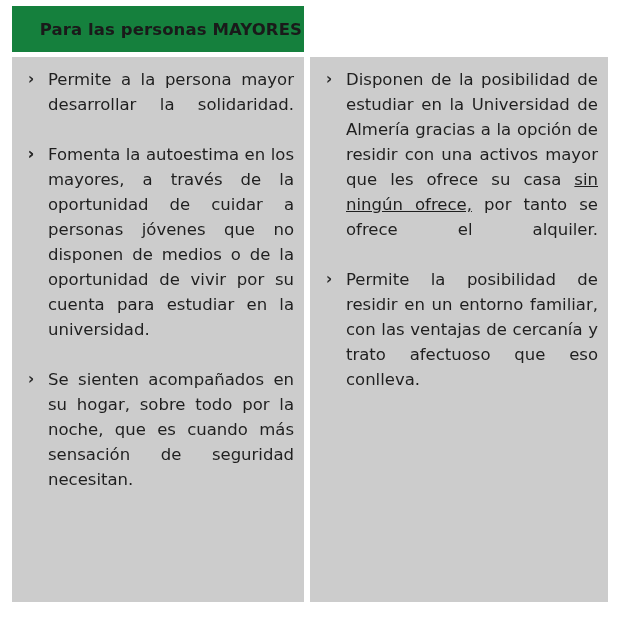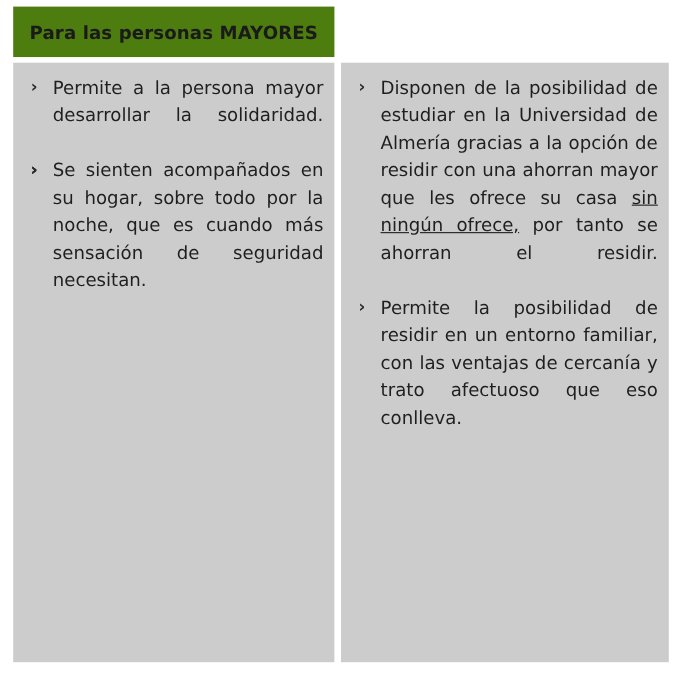--- a/index.html
+++ b/index.html
@@ -31,24 +31,24 @@
   }
 
   
   .header-row {
     display: flex;
     flex: 0 0 auto;
     height: 46px;
     column-gap: 6px;
   }
   .header-cell {
-    background: #4d7c0f;
+    background: #15803d;
     display: flex;
     align-items: center;
-    justify-content: center;
+    justify-content: flex-end;
     box-sizing: border-box;
     padding: 0 2px;
   }
   .header-cell.left  { flex: 0 0 292px; }
   .header-cell.right { flex: 1 1 auto; }
 
   .header-text {
     font-size: 16.5px;
     font-weight: bold;
     color: #1a1a1a;
@@ -138,33 +138,34 @@
         <ul class="bullet-list">
           <li class="bullet-item">
             <span class="bullet-marker">›</span>
             <span class="bullet-text">Permite a la persona mayor desarrollar la solidaridad.</span>
           </li>
           <li class="bullet-item">
             <span class="bullet-marker">›</span>
           </li>
           <li class="bullet-item">
             <span class="bullet-marker">›</span>
+            <span class="bullet-text">Fomenta la autoestima en los mayores, a través de la oportunidad de cuidar a personas jóvenes que no disponen de medios o de la oportunidad de vivir por su cuenta para estudiar en la universidad.</span>
           </li>
           <li class="bullet-item">
             <span class="bullet-marker">›</span>
             <span class="bullet-text">Se sienten acompañados en su hogar, sobre todo por la noche, que es cuando más sensación de seguridad necesitan.</span>
           </li>
         </ul>
       </div>
 
       <div class="body-cell right">
         <ul class="bullet-list">
           <li class="bullet-item">
             <span class="bullet-marker">›</span>
-            <span class="bullet-text"><span>Disponen de la posibilidad de estudiar en la Universidad de Almería gracias a la opción de residir con una ahorran mayor que les ofrece su casa </span><span class="u">sin ningún ofrece,</span><span> por tanto se ahorran el residir.</span></span>
+            <span class="bullet-text"><span>Disponen de la posibilidad de estudiar en la Universidad de Almería gracias a la opción de residir con una activos mayor que les ofrece su casa </span><span class="u">sin ningún ofrece,</span><span> por tanto se ofrece el alquiler.</span></span>
           </li>
           <li class="bullet-item">
             <span class="bullet-marker">›</span>
             <span class="bullet-text">Permite la posibilidad de residir en un entorno familiar, con las ventajas de cercanía y trato afectuoso que eso conlleva.</span>
           </li>
         </ul>
       </div>
 
     </div>
   </div>

